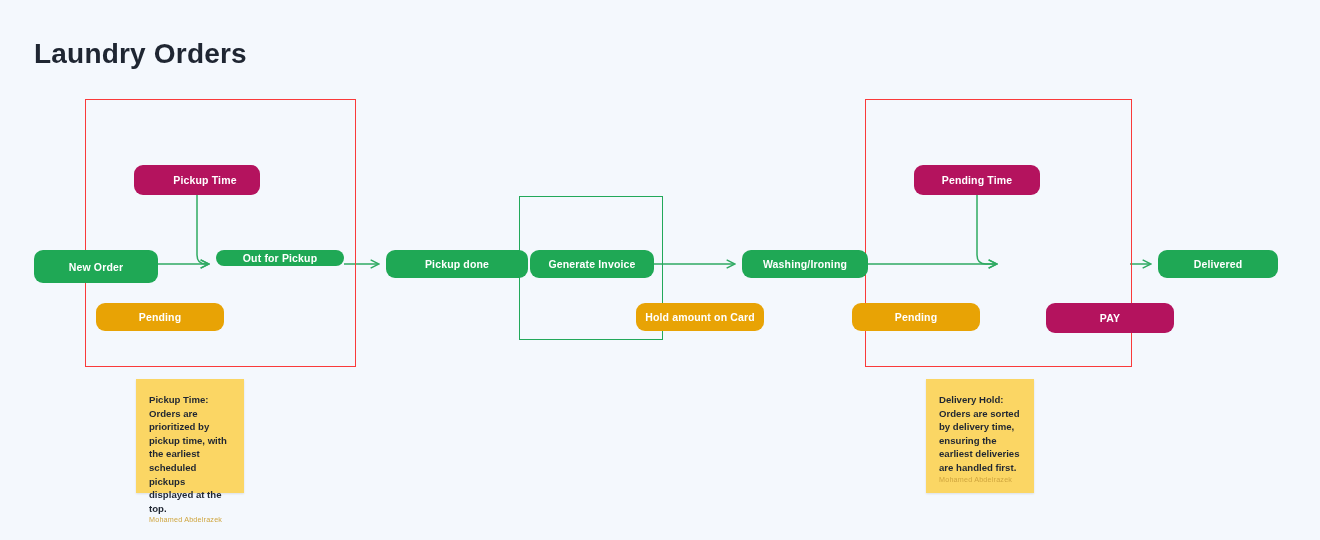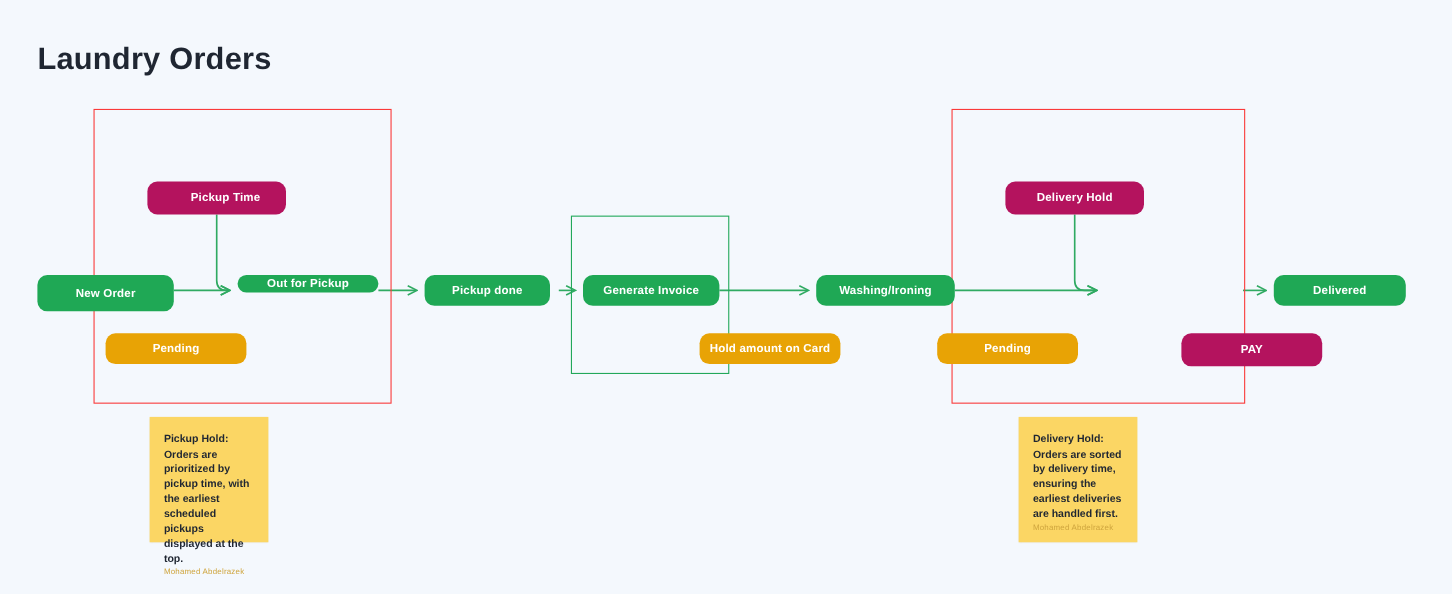--- a/index.html
+++ b/index.html
@@ -135,55 +135,55 @@
   <div class="frame frame-red" style="left:85px;  top:99px;  width:271px; height:268px;"></div>
   <div class="frame frame-green" style="left:519px; top:196px; width:144px; height:144px;"></div>
   <div class="frame frame-red" style="left:865px; top:99px;  width:267px; height:268px;"></div>
 
   <div class="pill pill-green" style="left:34px; top:250px; width:124px; height:33px;">
     <span>New Order</span>
   </div>
   <div class="pill pill-green" style="left:216px; top:250px; width:128px; height:16px;">
     <span>Out for Pickup</span>
   </div>
-  <div class="pill pill-green" style="left:386px; top:250px; width:114px; height:28px;">
+  <div class="pill pill-green" style="left:386px; top:250px; width:142px; height:28px;">
     <span>Pickup done</span>
   </div>
   <div class="pill pill-green" style="left:530px; top:250px; width:124px; height:28px;">
     <span>Generate Invoice</span>
   </div>
   <div class="pill pill-green" style="left:742px; top:250px; width:126px; height:28px;">
     <span>Washing/Ironing</span>
   </div>
   <div class="pill pill-green" style="left:1158px; top:250px; width:120px; height:28px;">
     <span>Delivered</span>
   </div>
 
   <div class="pill pill-magenta" style="left:134px; top:165px; width:126px; height:30px;padding-left:16px;">
     <span>Pickup Time</span>
   </div>
   <div class="pill pill-magenta" style="left:914px; top:165px; width:126px; height:30px;">
-    <span>Delivery Hold</span>
+    <span>Pending Time</span>
   </div>
 
   <div class="pill pill-orange" style="left:96px; top:303px; width:128px; height:28px;">
     <span>Pending</span>
   </div>
   <div class="pill pill-orange" style="left:636px; top:303px; width:128px; height:28px;">
     <span>Hold amount on Card</span>
   </div>
   <div class="pill pill-orange" style="left:852px; top:303px; width:128px; height:28px;">
     <span>Pending</span>
   </div>
-  <div class="pill pill-magenta" style="left:1074px; top:303px; width:128px; height:30px;justify-content:center;">
+  <div class="pill pill-magenta" style="left:1046px; top:303px; width:128px; height:30px;justify-content:center;">
     <span>PAY</span>
   </div>
 
   <div class="sticky" style="left:136px; top:379px; width:108px; height:114px;">
-    <div class="sticky-head">Pickup Hold:</div>
+    <div class="sticky-head">Pickup Time:</div>
     <div class="sticky-body">Orders are prioritized by pickup time, with the earliest scheduled pickups displayed at the top.</div>
     <div class="sticky-author">Mohamed Abdelrazek</div>
   </div>
 
   <div class="sticky" style="left:926px; top:379px; width:108px; height:114px;">
     <div class="sticky-head">Delivery Hold:</div>
     <div class="sticky-body">Orders are sorted by delivery time, ensuring the earliest deliveries are handled first.</div>
     <div class="sticky-author">Mohamed Abdelrazek</div>
   </div>
 

